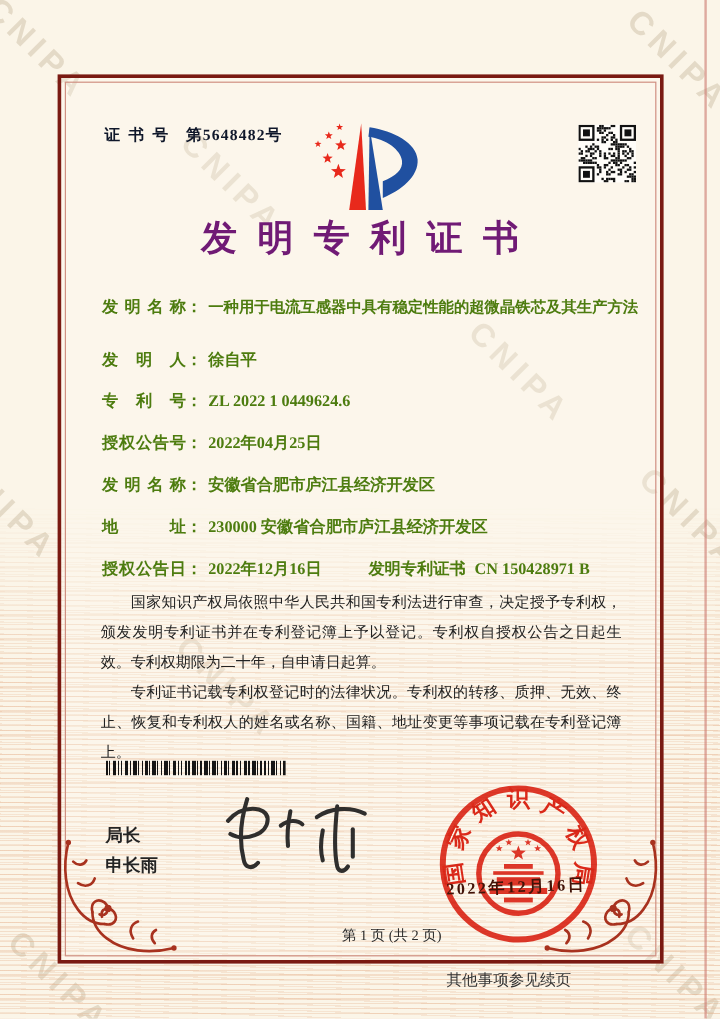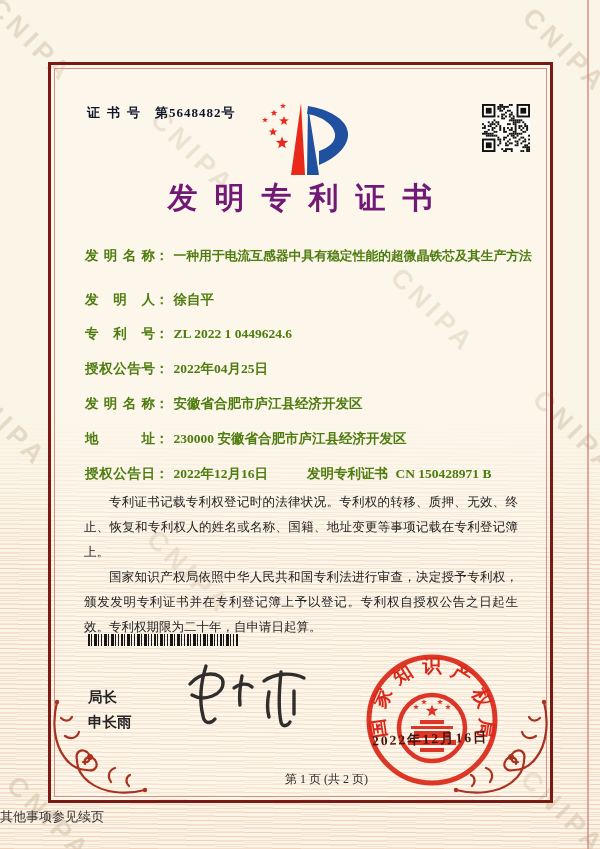--- a/index.html
+++ b/index.html
@@ -44,21 +44,21 @@
   .director{position:absolute;left:88px;top:686px;z-index:4;
       font-family:Liberation Mono, monospace;font-weight:bold;
       font-size:14.5px;line-height:25px;color:#242424;}
   .signature{position:absolute;left:180px;top:658px;z-index:5;}
   .seal{position:absolute;left:362px;top:650px;z-index:5;mix-blend-mode:multiply;}
   .sealdate{position:absolute;left:372px;top:730px;width:140px;z-index:6;
       font-size:13.5px;font-weight:bold;letter-spacing:2px;color:#421308;
       transform:rotate(-2deg);white-space:nowrap;}
   .pageinfo{position:absolute;left:48px;top:771px;width:557px;text-align:center;z-index:4;
       font-size:12px;color:#2a2a2a;}
-  .footnote{position:absolute;left:0;top:808px;width:476px;text-align:left;z-index:4;
+  .footnote{position:absolute;left:0;top:808px;width:476px;text-align:right;z-index:4;
       font-size:13px;color:#333;}
   .edge-right{position:absolute;left:587px;top:0;width:2px;height:849px;z-index:7;
       background:rgba(203,120,110,.6);}
 </style>
 </head>
 <body>
 
 <div id="page">
 
   <div class="wm" style="left:4px;top:-8px;">CNIPA</div>
@@ -333,22 +333,22 @@
     <span class="f-label">地址</span><span class="f-colon">：</span><span>230000 安徽省合肥市庐江县经济开发区</span>
   </div>
   <div class="frow" style="top:465px;">
     <span class="f-label">授权公告日</span><span class="f-colon">：</span><span>2022年12月16日</span>
     <span class="grant2">
       <span class="f-label">发明专利证书</span><span class="f-colon">：</span><span>CN 150428971 B</span>
     </span>
   </div>
 
   <div class="bodytext">
+    <p>国家知识产权局依照中华人民共和国专利法进行审查，决定授予专利权，颁发发明专利证书并在专利登记簿上予以登记。专利权自授权公告之日起生效。专利权期限为二十年，自申请日起算。</p>
     <p>专利证书记载专利权登记时的法律状况。专利权的转移、质押、无效、终止、恢复和专利权人的姓名或名称、国籍、地址变更等事项记载在专利登记簿上。</p>
-    <p>国家知识产权局依照中华人民共和国专利法进行审查，决定授予专利权，颁发发明专利证书并在专利登记簿上予以登记。专利权自授权公告之日起生效。专利权期限为二十年，自申请日起算。</p>
   </div>
 
   <div class="barcode"></div>
 
   <div class="director">
     <div>局长</div>
     <div>申长雨</div>
   </div>
 
   <svg class="signature" width="135" height="78" viewBox="0 0 135 78">

